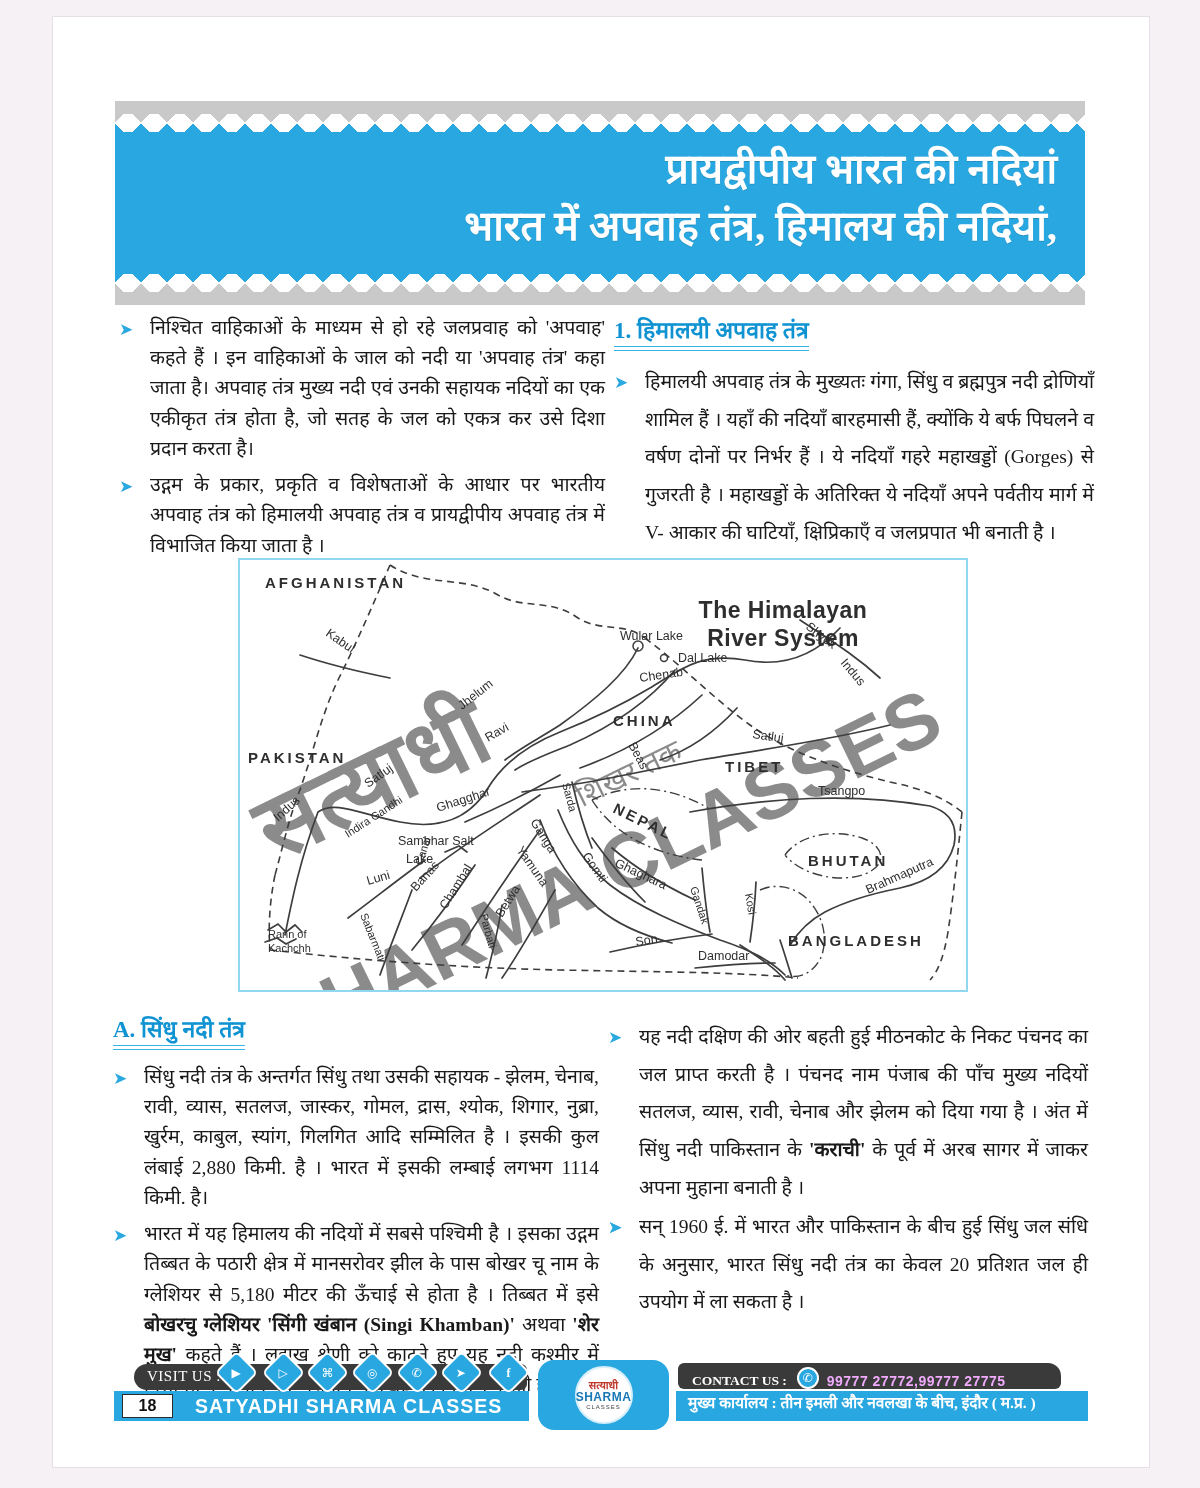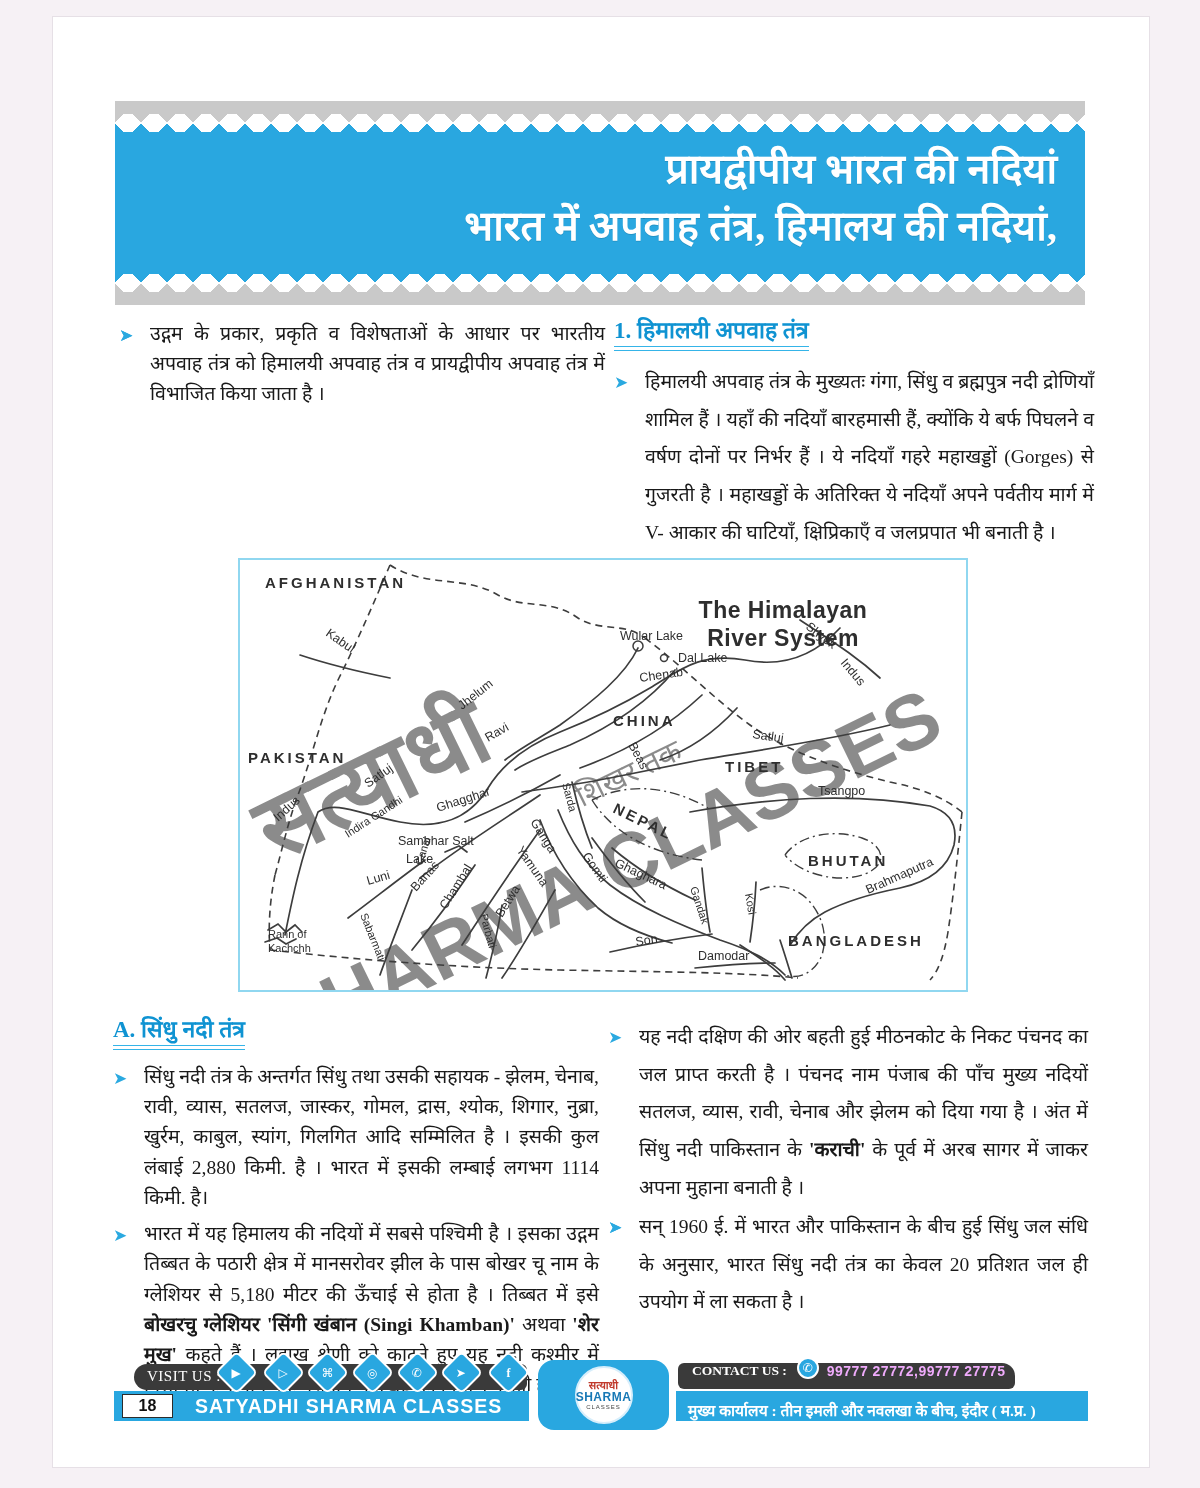--- a/index.html
+++ b/index.html
@@ -63,29 +63,29 @@
     box-sizing:border-box;display:flex;align-items:center;justify-content:center;
     font-weight:bold;font-size:16px;color:#111;z-index:2;}
   .brand{position:absolute;left:84px;top:39px;color:#fff;font-weight:bold;font-size:19.5px;letter-spacing:1px;z-index:2;}
   .logo-badge{position:absolute;left:427px;top:4px;width:131px;height:70px;background:#29a7e0;border-radius:16px;z-index:4;}
   .logo-circle{position:absolute;left:50%;top:50%;transform:translate(-50%,-50%);width:58px;height:58px;border-radius:50%;
     background:#fff;border:2px solid #d7eefb;box-sizing:border-box;display:flex;flex-direction:column;
     align-items:center;justify-content:center;line-height:1.05;}
   .logo-l1{color:#c0392b;font-weight:bold;font-size:11px;}
   .logo-l2{color:#1778b5;font-weight:bold;font-size:12px;letter-spacing:.5px;}
   .logo-l3{color:#444;font-size:6px;letter-spacing:1px;}
-  .bar-dark-right{position:absolute;left:567px;top:7px;width:337px;height:26px;background:#3a3a3a;
-    border-radius:6px 13px 6px 6px;display:flex;align-items:flex-start;z-index:1;}
+  .bar-dark-right{position:absolute;left:567px;top:7px;width:383px;height:26px;background:#3a3a3a;
+    border-radius:6px 13px 6px 6px;display:flex;align-items:flex-end;z-index:1;}
   .contact-label{color:#fff;font-size:13.5px;font-weight:bold;font-family:"Liberation Serif",serif;margin-left:14px;}
   .wa-icon{width:22px;height:22px;border-radius:50%;background:#29a7e0;border:2px solid #fff;box-sizing:border-box;
     color:#fff;font-size:12px;display:flex;align-items:center;justify-content:center;margin:0 8px 0 10px;
     font-family:"DejaVu Sans",sans-serif;margin-top:-6px;}
   .phones{color:#f0abfc;font-weight:bold;font-size:14px;letter-spacing:.5px;}
   .bar-blue-right{position:absolute;left:565px;top:35px;width:412px;height:30px;background:#29a7e0;
-    display:flex;align-items:flex-end;z-index:0;}
+    display:flex;align-items:flex-start;z-index:0;}
   .office{color:#fff;font-size:15.5px;font-weight:bold;margin-left:12px;font-family:"Liberation Serif",serif;}
   .b{font-weight:bold;}
 </style>
 </head>
 <body>
 
 <div class="sheet">
 
   <div class="banner">
     <div class="banner-blue"></div>
@@ -93,21 +93,21 @@
     <div class="ribbon bot"></div>
     <div class="banner-title">
       <div>प्रायद्वीपीय भारत की नदियां</div>
       <div>भारत में अपवाह तंत्र, हिमालय की नदियां,</div>
     </div>
   </div>
 
   <div class="twocol row1">
     <div>
       <ul class="blist">
-        <li><span class="arr">➤</span></li>
+        <li><span class="arr">➤</span><span>निश्चित वाहिकाओं के माध्यम से हो रहे जलप्रवाह को 'अपवाह' कहते हैं । इन वाहिकाओं के जाल को नदी या 'अपवाह तंत्र' कहा जाता है। अपवाह तंत्र मुख्य नदी एवं उनकी सहायक नदियों का एक एकीकृत तंत्र होता है, जो सतह के जल को एकत्र कर उसे दिशा प्रदान करता है।</span></li>
         <li><span class="arr">➤</span><span>उद्गम के प्रकार, प्रकृति व विशेषताओं के आधार पर भारतीय अपवाह तंत्र को हिमालयी अपवाह तंत्र व प्रायद्वीपीय अपवाह तंत्र में विभाजित किया जाता है ।</span></li>
       </ul>
     </div>
     <div>
       <div class="sec-head">1. हिमालयी अपवाह तंत्र</div>
       <ul class="blist loose">
         <li><span class="arr">➤</span><span>हिमालयी अपवाह तंत्र के मुख्यतः गंगा, सिंधु व ब्रह्मपुत्र नदी द्रोणियाँ शामिल हैं । यहाँ की नदियाँ बारहमासी हैं, क्योंकि ये बर्फ पिघलने व वर्षण दोनों पर निर्भर हैं । ये नदियाँ गहरे महाखड्डों (Gorges) से गुजरती है । महाखड्डों के अतिरिक्त ये नदियाँ अपने पर्वतीय मार्ग में V- आकार की घाटियाँ, क्षिप्रिकाएँ व जलप्रपात भी बनाती है ।</span></li>
       </ul>
     </div>
   </div>

